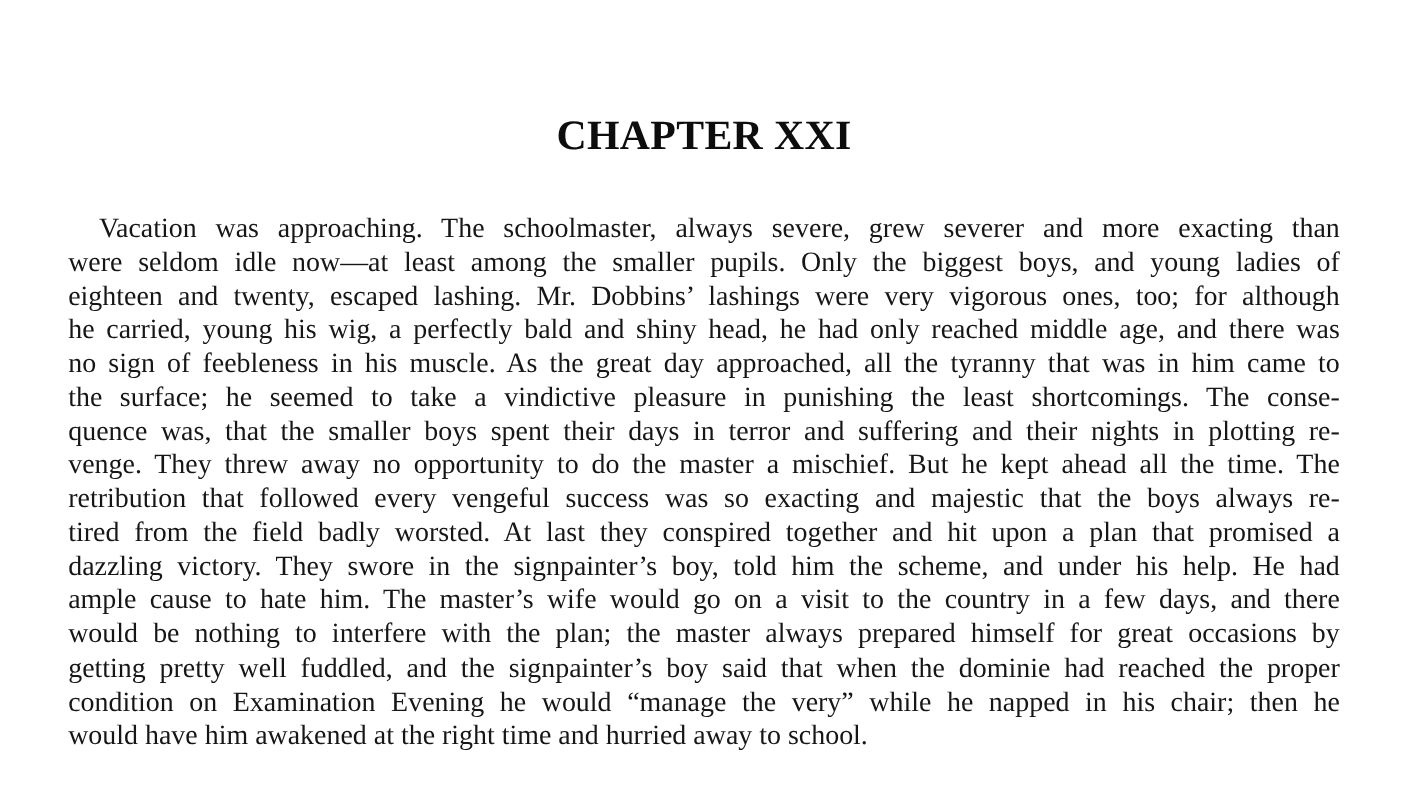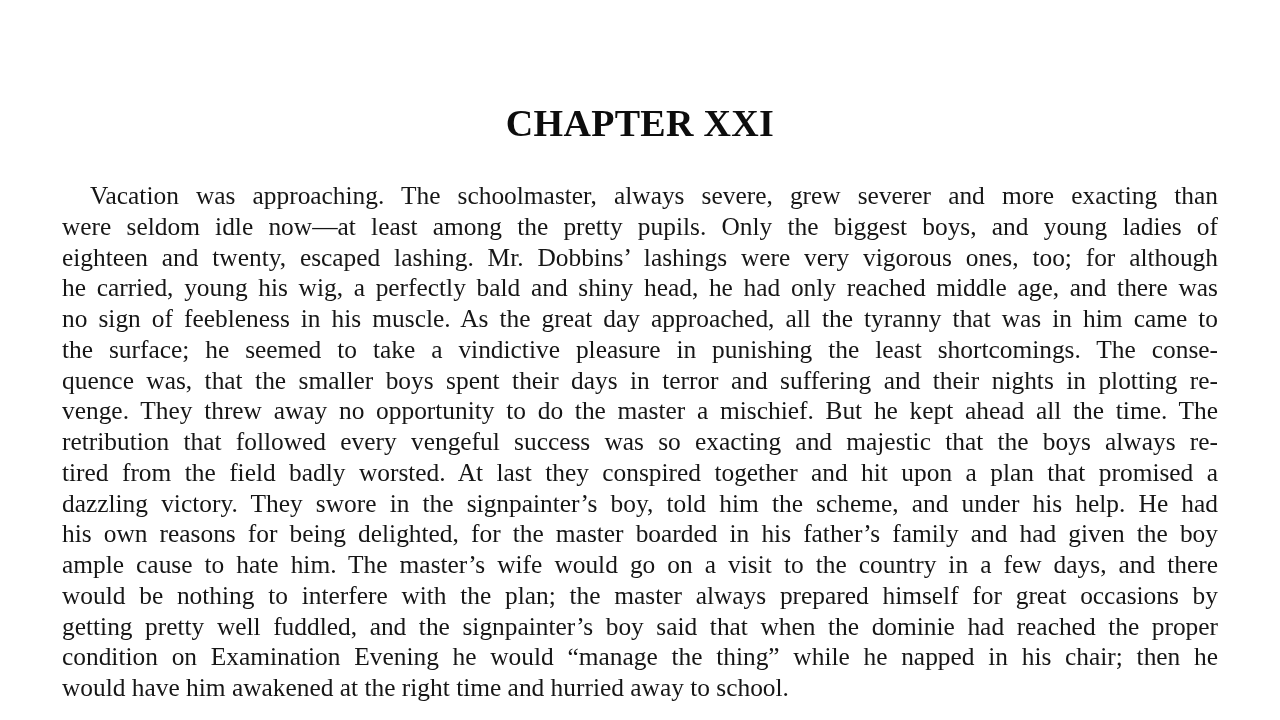--- a/index.html
+++ b/index.html
@@ -46,43 +46,43 @@
   .line {
     display: block;
     height: 30.75px;
     white-space: nowrap;
     text-align: justify;
     text-align-last: justify;
     overflow: visible;
   }
   .line.indent {
     padding-left: 28px;
+    margin-top: 12px;
   }
   .line.last {
     text-align-last: left;
   }
 </style>
 </head>
 <body>
 
 <div class="page">
   <h1 class="chapter-title">CHAPTER XXI</h1>
 
   <div class="body-text">
     <span class="line indent">Vacation was approaching. The schoolmaster, always severe, grew severer and more exacting than</span>
-    <span class="line">were seldom idle now—at least among the pretty pupils. Only the biggest boys, and young ladies of</span>
+    <span class="line">were seldom idle now—at least among the smaller pupils. Only the biggest boys, and young ladies of</span>
     <span class="line">eighteen and twenty, escaped lashing. Mr. Dobbins’ lashings were very vigorous ones, too; for although</span>
     <span class="line">he carried, young his wig, a perfectly bald and shiny head, he had only reached middle age, and there was</span>
     <span class="line">no sign of feebleness in his muscle. As the great day approached, all the tyranny that was in him came to</span>
     <span class="line">the surface; he seemed to take a vindictive pleasure in punishing the least shortcomings. The conse-</span>
     <span class="line">quence was, that the smaller boys spent their days in terror and suffering and their nights in plotting re-</span>
     <span class="line">venge. They threw away no opportunity to do the master a mischief. But he kept ahead all the time. The</span>
     <span class="line">retribution that followed every vengeful success was so exacting and majestic that the boys always re-</span>
     <span class="line">tired from the field badly worsted. At last they conspired together and hit upon a plan that promised a</span>
     <span class="line">dazzling victory. They swore in the signpainter’s boy, told him the scheme, and under his help. He had</span>
-    <span class="line">his own reasons for being delighted, for the master boarded in his father’s family and had given the boy</span>
     <span class="line">ample cause to hate him. The master’s wife would go on a visit to the country in a few days, and there</span>
     <span class="line">would be nothing to interfere with the plan; the master always prepared himself for great occasions by</span>
     <span class="line">getting pretty well fuddled, and the signpainter’s boy said that when the dominie had reached the proper</span>
-    <span class="line">condition on Examination Evening he would “manage the thing” while he napped in his chair; then he</span>
+    <span class="line">condition on Examination Evening he would “manage the very” while he napped in his chair; then he</span>
     <span class="line last">would have him awakened at the right time and hurried away to school.</span>
   </div>
 </div>
 
 </body></html>

